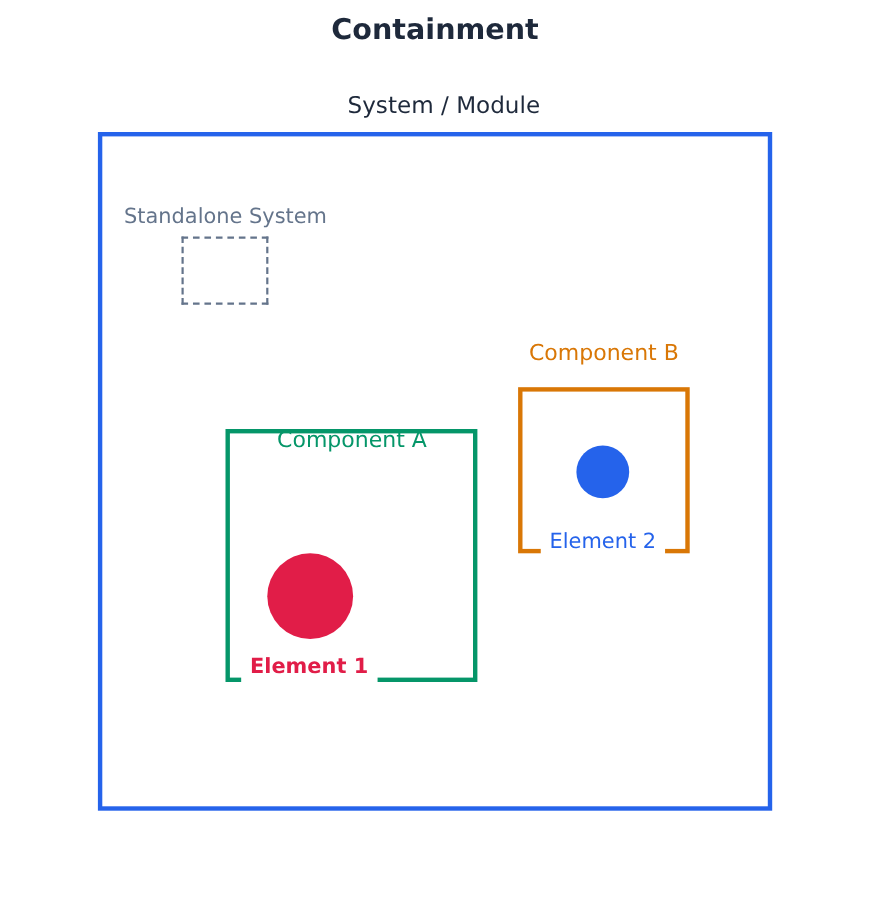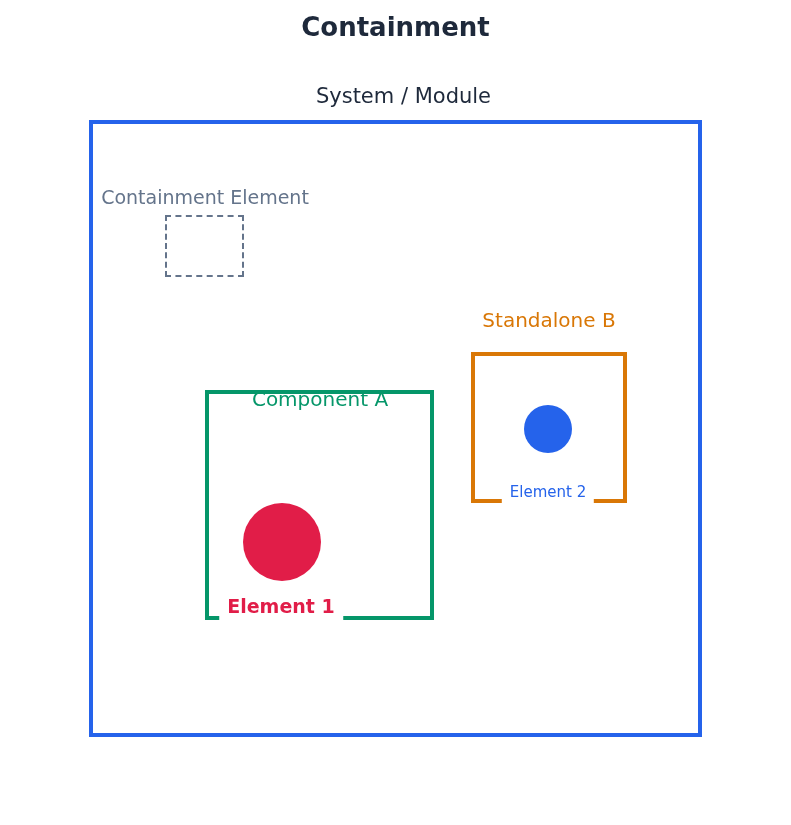--- a/index.html
+++ b/index.html
@@ -69,48 +69,48 @@
     position:absolute;left:471px;top:352px;width:156px;height:151px;
     border:4px solid var(--c-orange);
   }
   .element-2-shape{
     position:absolute;left:524px;top:405px;width:48px;height:48px;
     border-radius:50%;background:var(--c-blue);
   }
   .element-2-label{
     position:absolute;left:548px;top:476px;transform:translateX(-50%);
     height:32px;display:flex;align-items:center;
-    white-space:nowrap;font-size:15px;color:var(--c-blue);
+    white-space:nowrap;font-size:19px;color:var(--c-blue);
     background:var(--c-background);padding:0 8px;z-index:2;
   }
 </style>
 </head>
 <body>
 
 <div class="canvas">
 
   <div class="diagram-title">Containment</div>
 
   <div class="system-label">System / Module</div>
 
   <div class="system-box"></div>
 
-  <div class="standalone-label">Containment Element</div>
+  <div class="standalone-label">Standalone System</div>
 
   <div class="standalone-box"></div>
 
   <div class="component-a-label">Component A</div>
 
   <div class="component-a-box"></div>
 
   <div class="element-1-shape"></div>
 
   <div class="element-1-label">Element 1</div>
 
-  <div class="component-b-label">Standalone B</div>
+  <div class="component-b-label">Component B</div>
 
   <div class="component-b-box"></div>
 
   <div class="element-2-shape"></div>
 
   <div class="element-2-label">Element 2</div>
 
 </div>
 
 </body></html>

